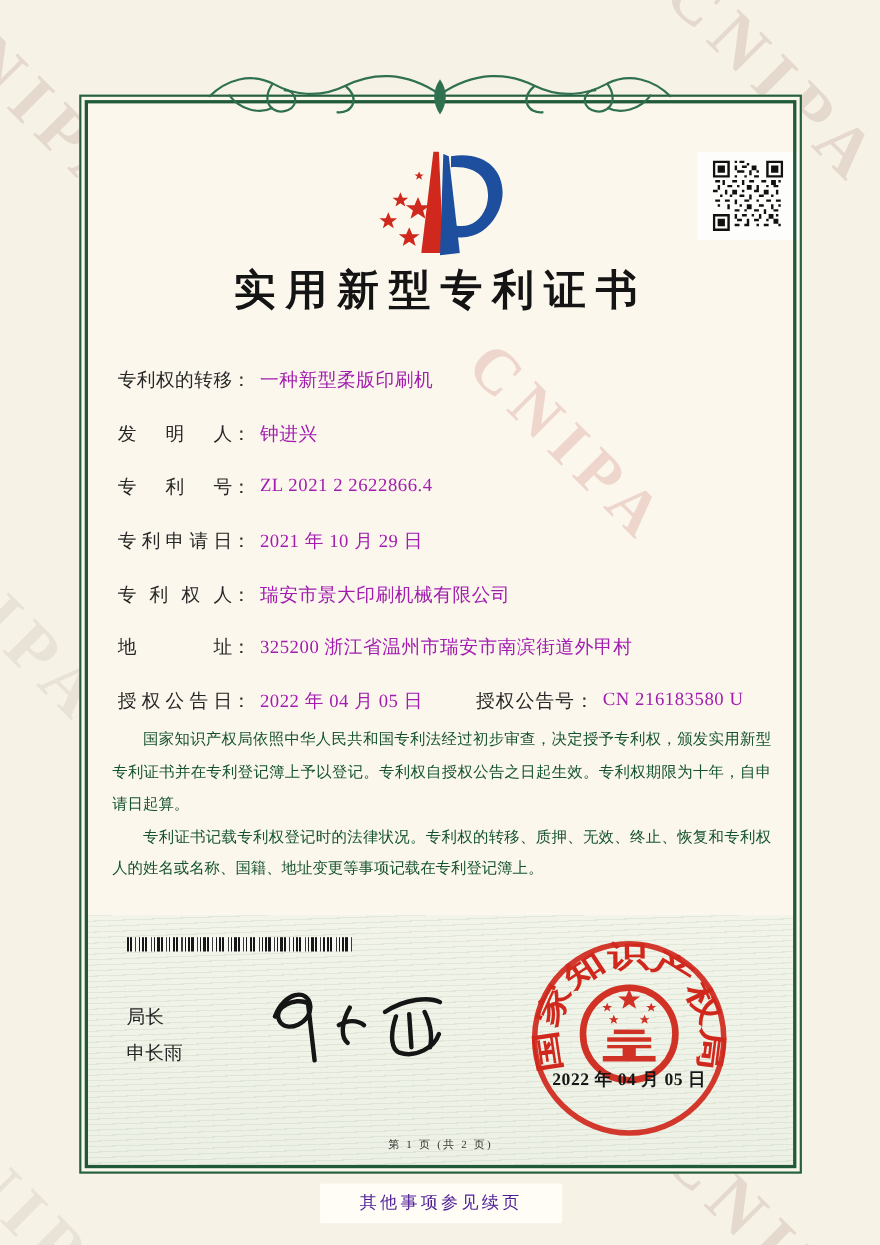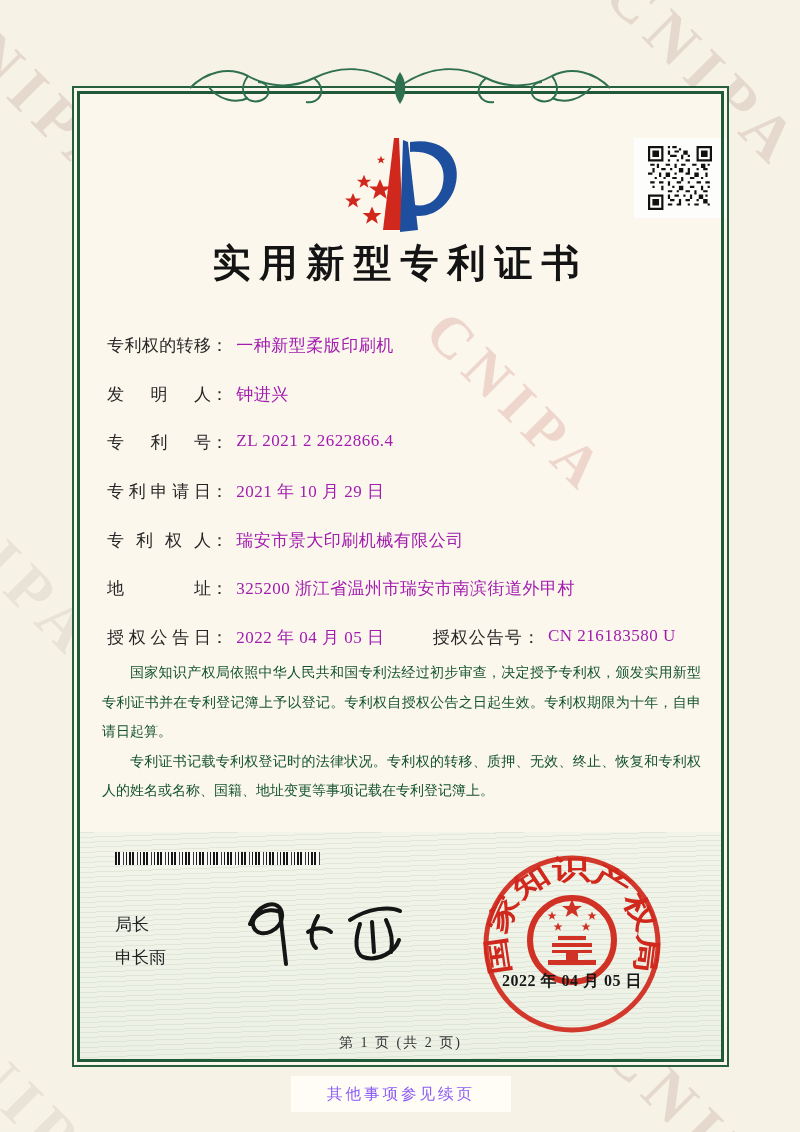--- a/index.html
+++ b/index.html
@@ -64,25 +64,25 @@
       #3a3a3a 8px 9px,#f7f7f3 9px 11px,#161616 11px 12px,#f7f7f3 12px 14px);
   }
   .signer{position:absolute;left:35px;top:76px;font-family:"Liberation Sans","DejaVu Sans",sans-serif;
           font-size:17px;color:#222;line-height:33px;}
   .signature{position:absolute;left:140px;top:52px;}
   .seal{position:absolute;left:398px;top:18px;width:188px;height:188px;}
   .seal-date{
     position:absolute;left:398px;top:139px;width:188px;text-align:center;
     font-size:16px;font-weight:bold;color:#171717;letter-spacing:0.5px;z-index:3;
   }
-  .page-info{position:absolute;left:0;right:0;top:202px;text-align:center;font-size:14px;color:#333;letter-spacing:2px;}
+  .page-info{position:absolute;left:0;right:0;top:202px;text-align:center;font-size:10px;color:#333;letter-spacing:2px;}
   
   .footer-note{
     position:absolute;left:291px;top:1076px;width:220px;height:36px;line-height:36px;
-    background:#fffdf6;text-align:center;font-size:15.5px;letter-spacing:3px;color:#8b5cf6;z-index:7;
+    background:#fffdf6;text-align:center;font-size:15.5px;letter-spacing:3px;color:#4c1d95;z-index:7;
   }
 </style>
 </head>
 <body>
 
 <span class="wm" style="left:-34px;top:-24px;">CNIPA</span>
 <span class="wm" style="left:642px;top:-44px;">CNIPA</span>
 <span class="wm faint" style="left:-62px;top:446px;">CNIPA</span>
 <span class="wm faint" style="left:-40px;top:988px;">CNIPA</span>
 <span class="wm" style="left:640px;top:1014px;">CNIPA</span>

